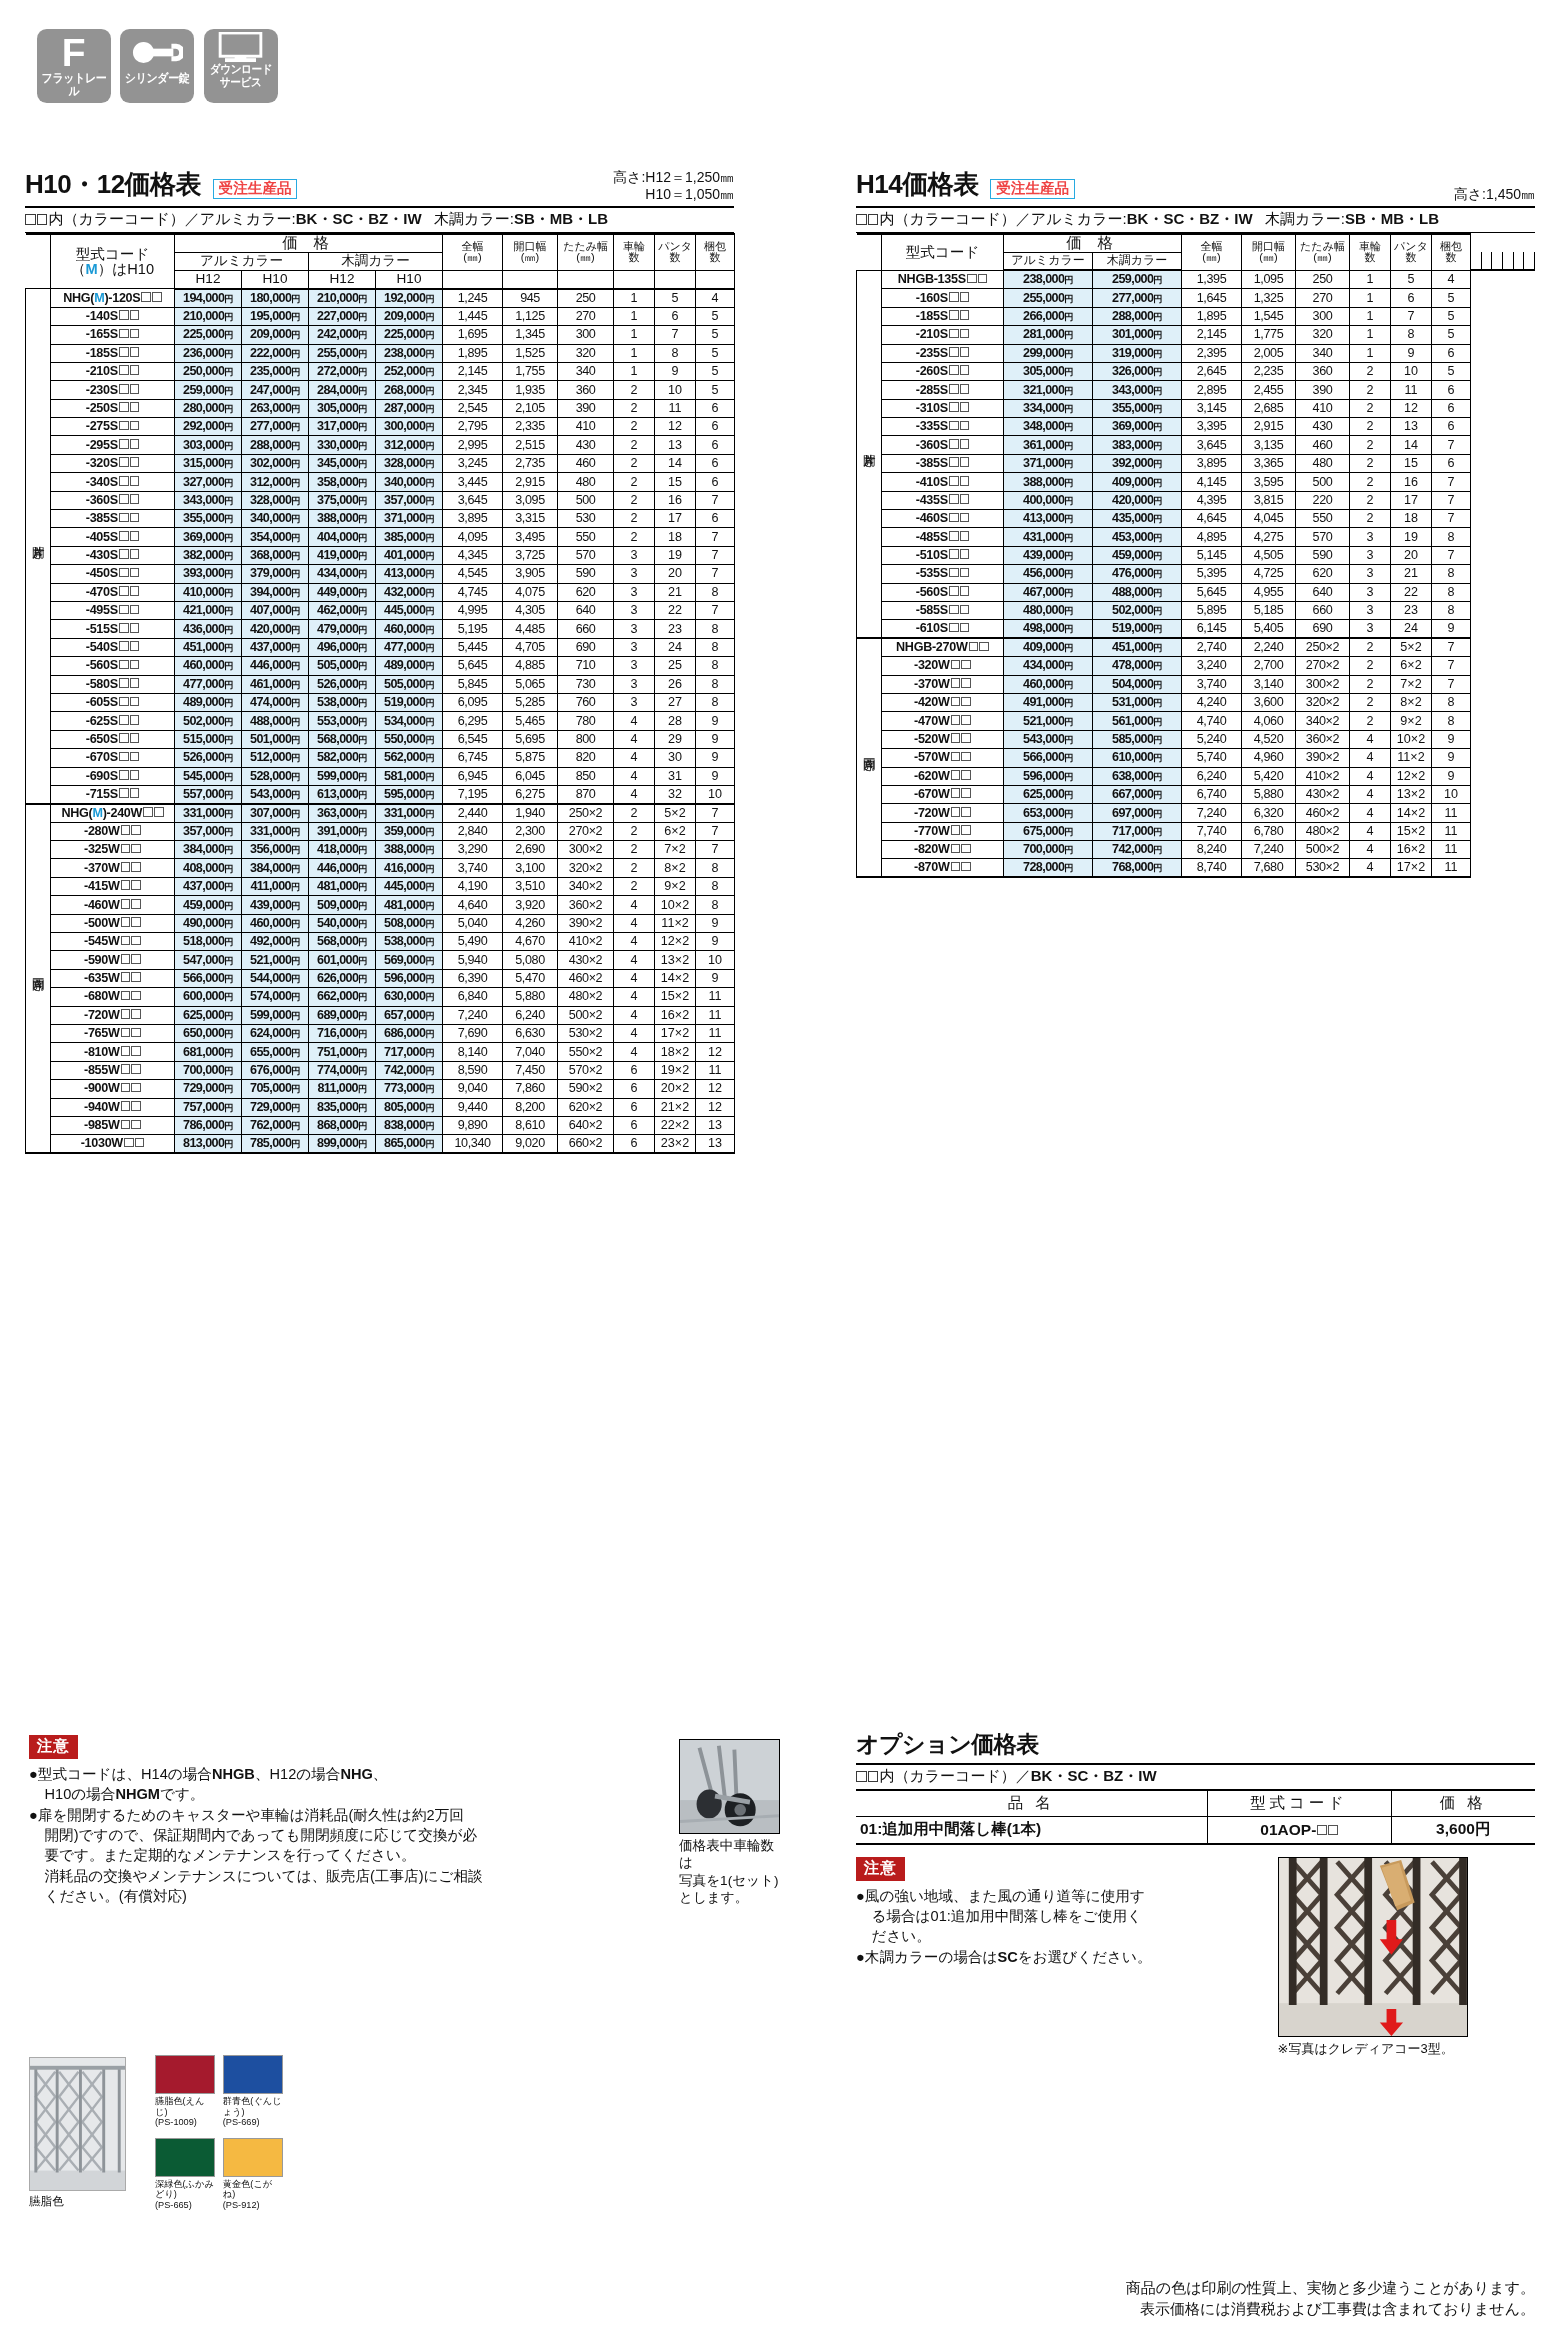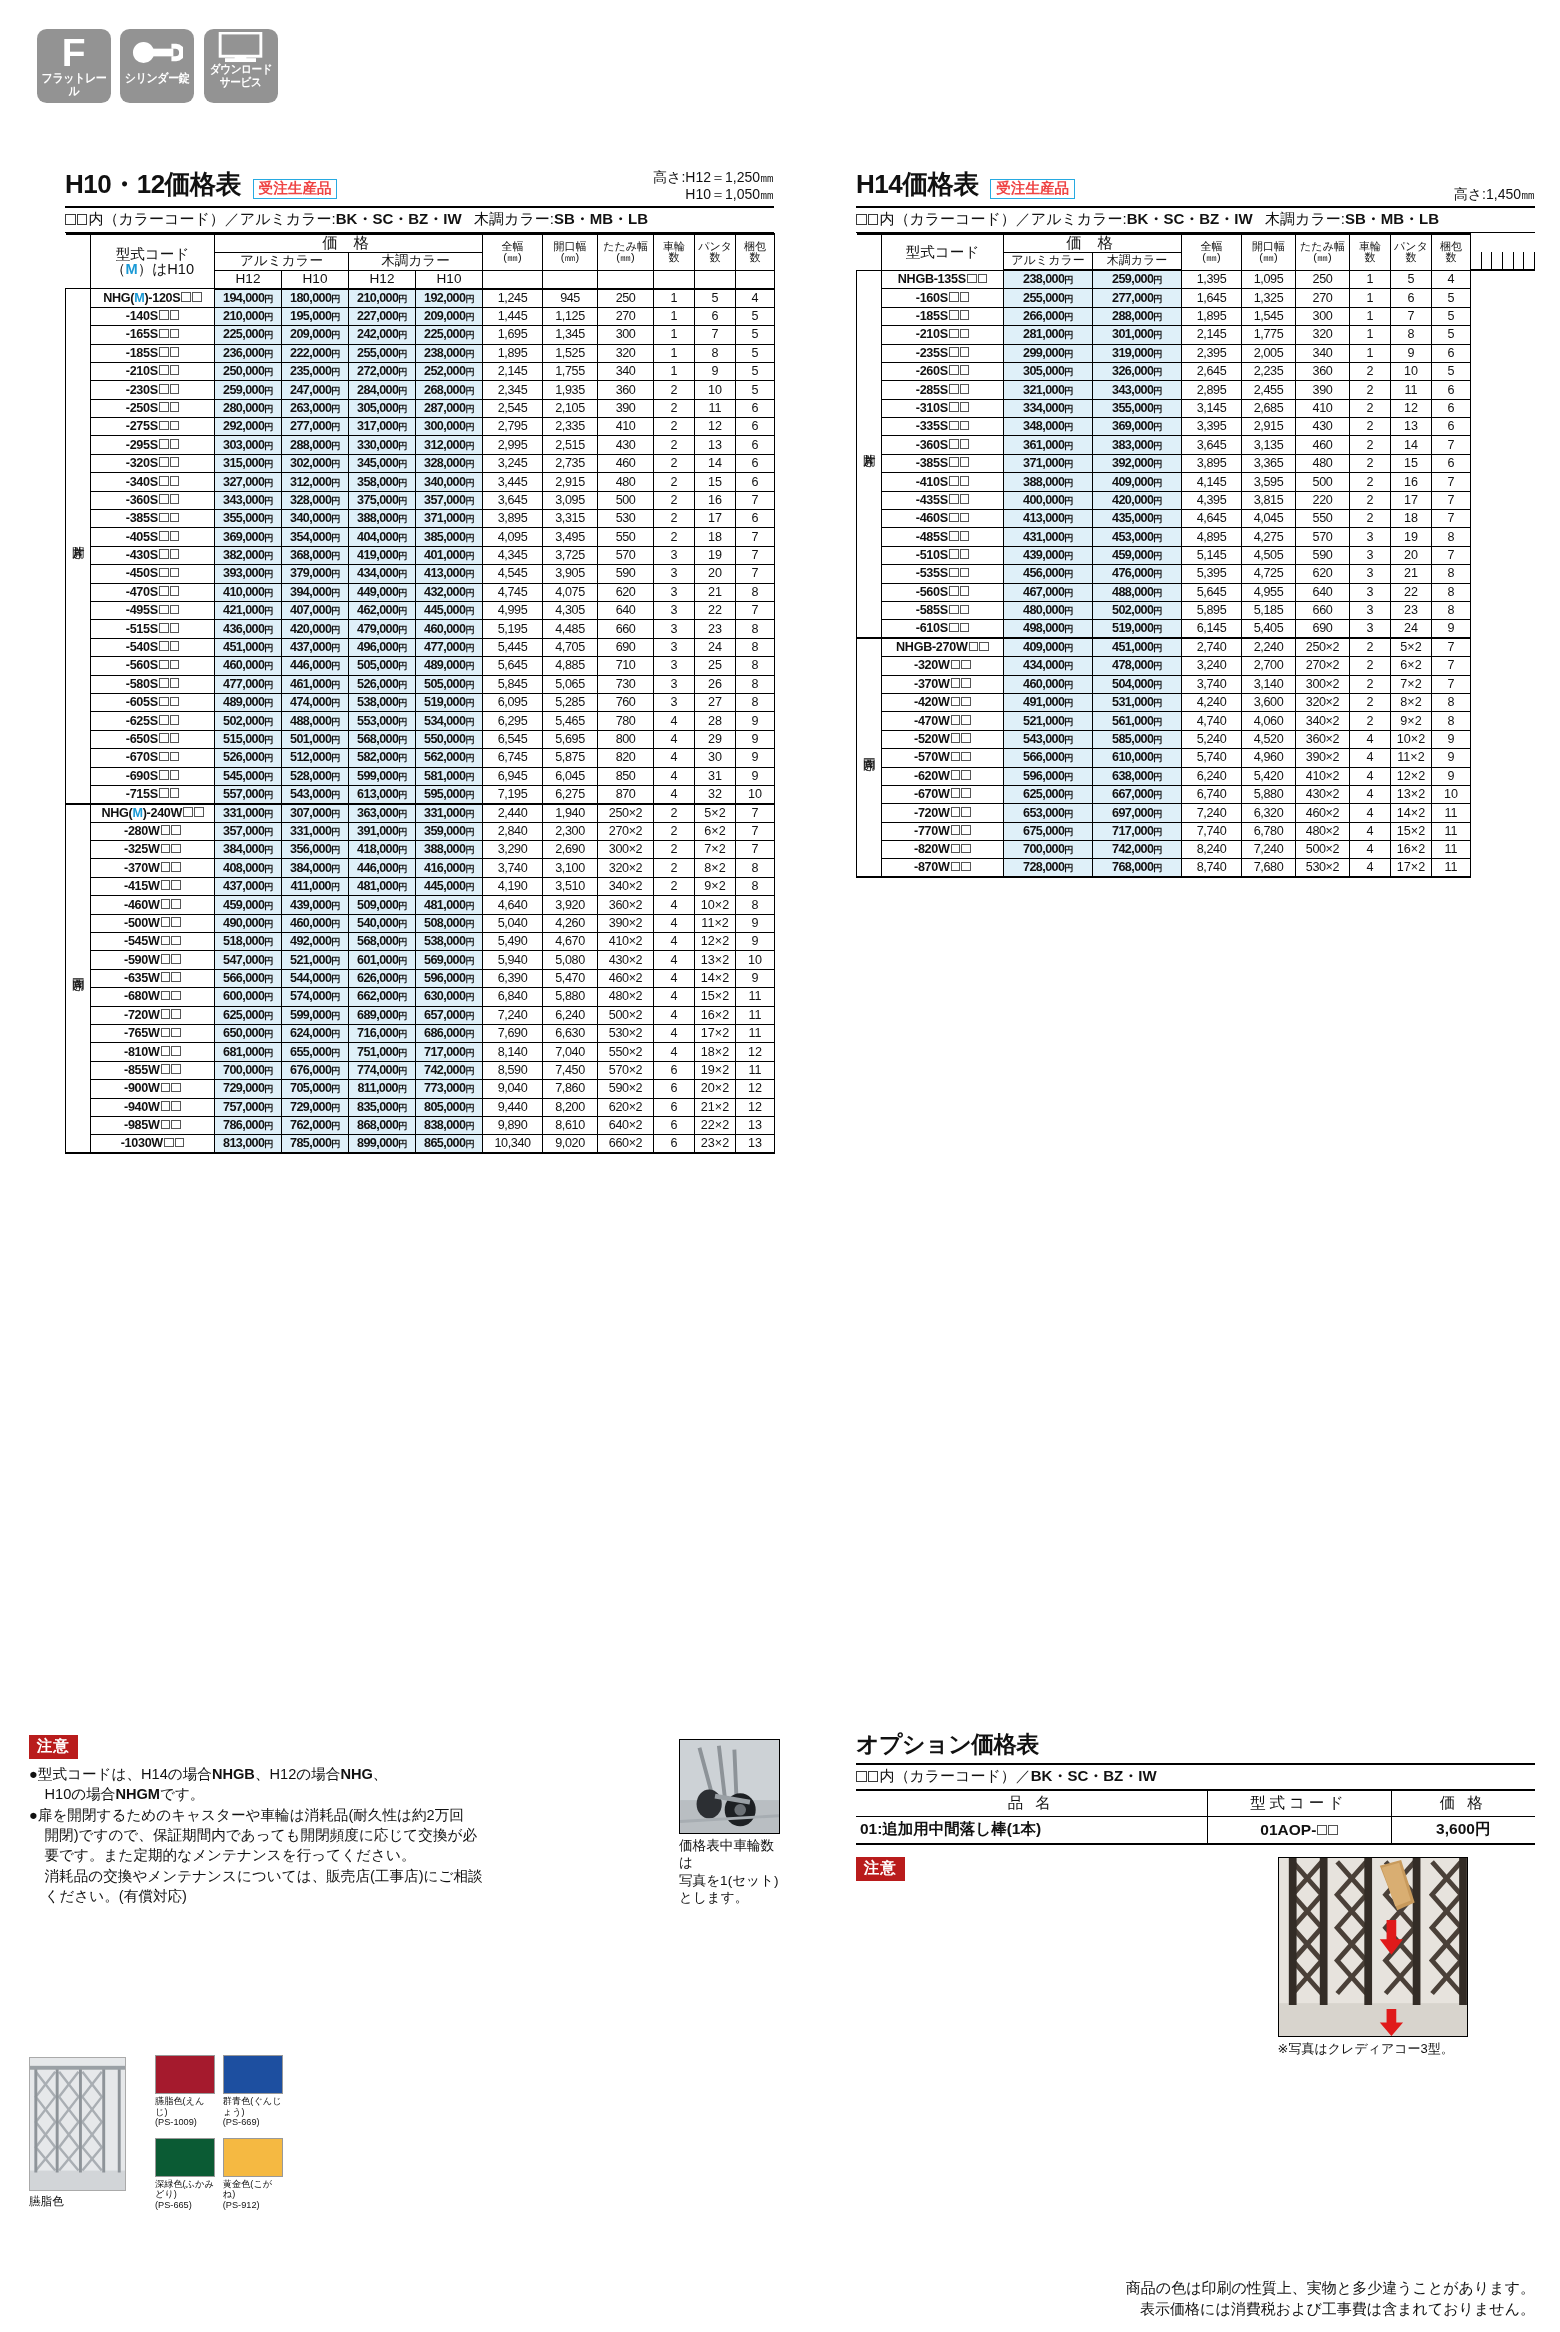--- a/index.html
+++ b/index.html
@@ -141,21 +141,21 @@
           <rect x="2" y="1" width="42" height="24" fill="none" stroke="#fff" stroke-width="3"></rect>
           <rect x="17" y="24" width="12" height="4" fill="#fff"></rect>
           <rect x="7" y="27" width="32" height="4" fill="#fff"></rect>
         </svg>
       </div>
       <div class="cap two">ダウンロード</div>
       <div class="cap two">サービス</div>
     </div>
   </div>
 
-  <div class="tbl-block" style="left:25px; top:167px; width:709px;margin-left:40px;">
+  <div class="tbl-block" style="left:25px; top:167px; width:709px;">
     <div class="title-row">
       <h2>H10・12価格表</h2>
       <div class="tag-order">受注生産品</div>
       <div class="hdim">
         <div>高さ:H12＝1,250㎜</div>
         <div>　　 H10＝1,050㎜</div>
       </div>
     </div>
     <div class="colorline">
       <span class="sq"></span><span class="sq"></span><span>内（カラーコード）／アルミカラー:</span><span class="bold">BK・SC・BZ・IW</span>&nbsp;&nbsp;&nbsp;<span>木調カラー:</span><span class="bold">SB・MB・LB</span>
@@ -1382,20 +1382,26 @@
         <td class="name">01:追加用中間落し棒(1本)</td>
         <td><span>01AOP-</span><span class="sqs"></span><span class="sqs"></span></td>
         <td>3,600円</td>
       </tr>
     </tbody>
       </table>
 
     <div style="margin-top:11.6px; display:flex; gap:13.6px;">
       <div style="width:408px">
         <div class="note-tag">注意</div>
+        <div class="note-body" id="opt-notice">
+            <p>●風の強い地域、また風の通り道等に使用す</p>
+            <p class="ind">る場合は01:追加用中間落し棒をご使用く</p>
+            <p class="ind">ださい。</p>
+            <p>●木調カラーの場合は<b>SC</b>をお選びください。</p>
+          </div>
       </div>
       <div>
         <div class="photo" style="width:190px;height:180px">
           <svg width="190" height="180" viewBox="0 0 196 186">
             <rect width="196" height="186" fill="#e7e3dd"></rect>
             <rect y="150" width="196" height="36" fill="#d8d4cd"></rect>
             <g stroke="#4a4038" stroke-width="5" fill="none">
               <path d="M14 4 L44 38 L14 72 L44 106 L14 140"></path>
               <path d="M44 4 L14 38 L44 72 L14 106 L44 140"></path>
               <path d="M60 4 L90 38 L60 72 L90 106 L60 140"></path>

